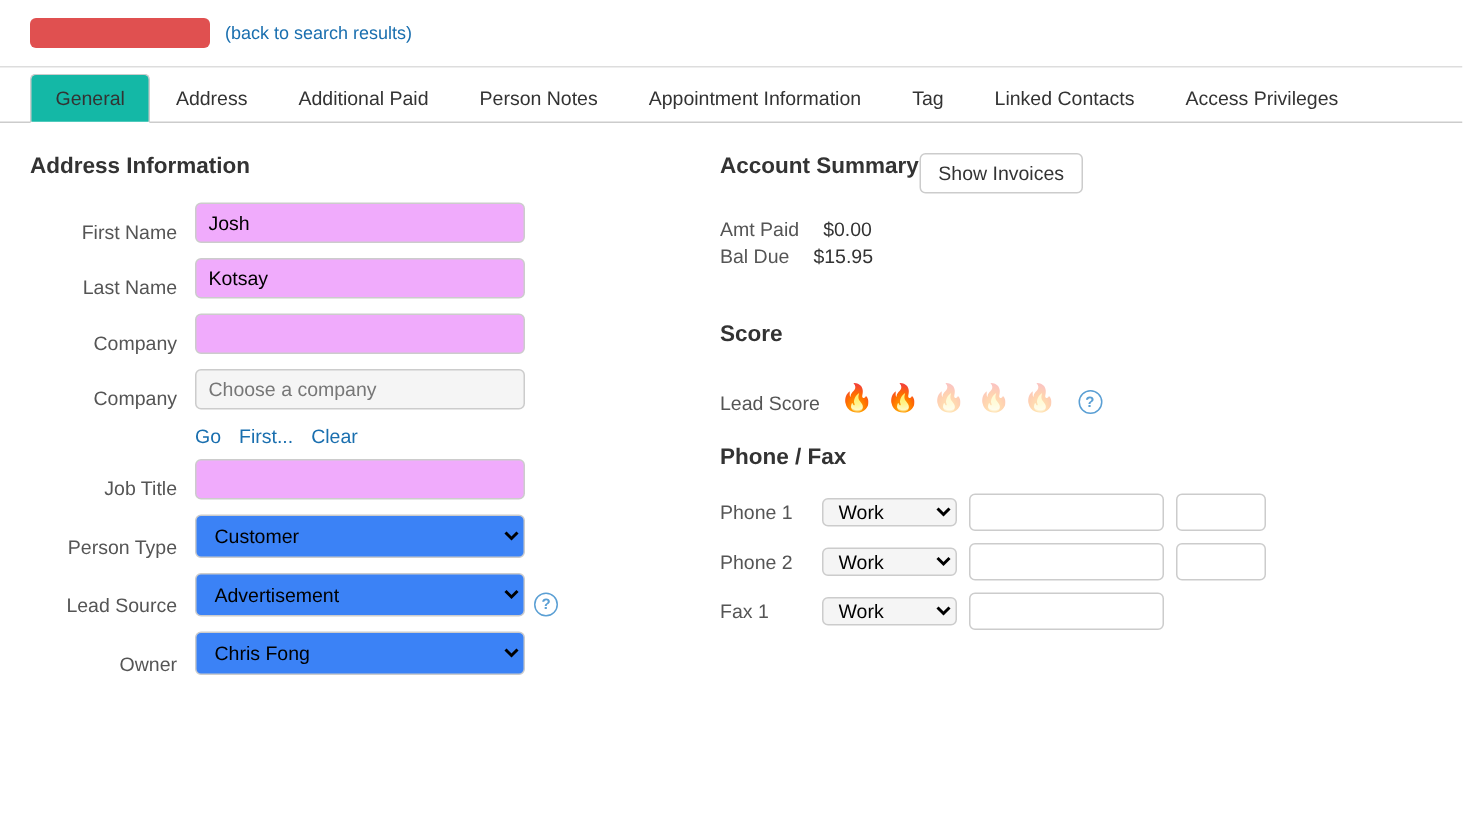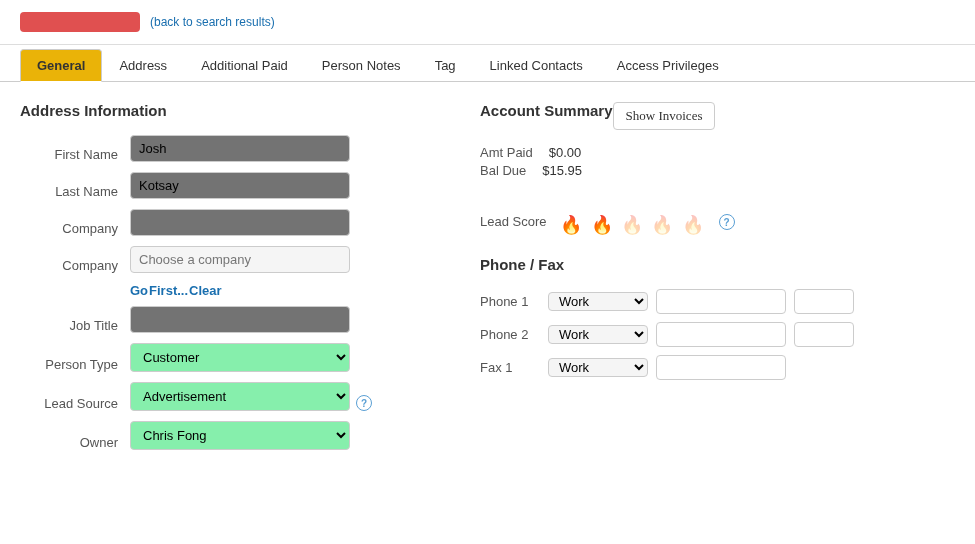--- a/index.html
+++ b/index.html
@@ -35,24 +35,24 @@
       padding: 8px 16px;
       cursor: pointer;
       font-size: 13px;
       color: #333;
       border: 1px solid transparent;
       border-bottom: none;
       margin-bottom: -1px;
       border-radius: 4px 4px 0 0;
     }
     .tab.active {
-      background: #eab308;
+      background: #14b8a6;
       border-color: #ccc;
       border-bottom: 1px solid #fff;
-      font-weight: 700;
+      font-weight: 400;
     }
 
     .main-content {
       display: flex;
       padding: 20px;
       gap: 40px;
     }
 
     .left-panel { flex: 0 0 420px; }
     .right-panel { flex: 1; }
@@ -75,50 +75,49 @@
       color: #555;
       font-size: 13px;
     }
     .form-input {
       flex: 1;
       max-width: 220px;
       padding: 5px 8px;
       border: 1px solid #ccc;
       border-radius: 4px;
       font-size: 13px;
-      background: #737373;
+      background: #f0abfc;
     }
     .form-select {
       flex: 1;
       max-width: 220px;
       padding: 5px 8px;
       border: 1px solid #ccc;
       border-radius: 4px;
       font-size: 13px;
-      background: #86efac;
+      background: #3b82f6;
       appearance: auto;
     }
     .company-chooser {
       flex: 1;
       max-width: 220px;
       padding: 5px 8px;
       border: 1px solid #ccc;
       border-radius: 4px;
       font-size: 13px;
       background: #f5f5f5;
       color: #777;
     }
 
     .company-links {
       margin-left: 110px;
       display: flex;
-      gap: 1px;
+      gap: 12px;
       margin-top: 2px;
       margin-bottom: 8px;
-      font-weight: bold;
     }
     .company-link {
       color: #1a6faf;
       cursor: pointer;
       font-size: 13px;
       text-decoration: none;
     }
 
     .help-icon {
       display: inline-flex;
@@ -143,39 +142,38 @@
       margin-bottom: 10px;
     }
     .show-invoices-btn {
       padding: 5px 12px;
       border: 1px solid #ccc;
       border-radius: 4px;
       background: #fff;
       font-size: 13px;
       cursor: pointer;
       color: #333;
-      font-family: Liberation Serif, serif;
     }
 
     .account-table {
       font-size: 13px;
       margin-bottom: 36px;
     }
     .account-row {
       display: flex;
       gap: 16px;
       margin-bottom: 3px;
     }
     .account-row-label { color: #555; }
     .account-row-value { color: #333; }
 
     .score-section { margin-bottom: 20px; }
     .lead-score-row {
       display: flex;
-      align-items: flex-start;
+      align-items: flex-end;
       gap: 8px;
       margin-top: 23px;
     }
     .lead-score-label { color: #555; font-size: 13px; margin-right: 6px; }
     .flame {
       font-size: 18px;
     }
     .flame.active { color: #e85c20; }
     .flame.inactive { color: #ccc; }
 
@@ -192,21 +190,21 @@
       color: #555;
       font-size: 13px;
       padding-right: 8px;
     }
     .phone-select {
       padding: 0 6px;
       border: 1px solid #ccc;
       border-radius: 4px;
       font-size: 13px;
       background: #f5f5f5;
-      width: 100px;
+      width: 90px;
     }
     .phone-input {
       padding: 4px 8px;
       border: 1px solid #ccc;
       border-radius: 4px;
       font-size: 13px;
       width: 130px;
       background: #fff;
     }
     .phone-ext-input {
@@ -224,20 +222,21 @@
 <div class="top-bar">
   <span class="redacted-name"></span>
   <a class="back-link">(back to search results)</a>
 </div>
 
 <div class="tabs-bar">
   <div class="tab active">General</div>
   <div class="tab">Address</div>
   <div class="tab">Additional Paid</div>
   <div class="tab">Person Notes</div>
+  <div class="tab">Appointment Information</div>
   <div class="tab">Tag</div>
   <div class="tab">Linked Contacts</div>
   <div class="tab">Access Privileges</div>
 </div>
 
 <div class="main-content">
 
   <div class="left-panel">
     <div class="section-title">Address Information</div>
 
@@ -317,20 +316,21 @@
           <span class="account-row-value">$0.00</span>
         </div>
         <div class="account-row">
           <span class="account-row-label">Bal Due</span>
           <span class="account-row-value">$15.95</span>
         </div>
       </div>
     </div>
 
     <div class="score-section">
+      <div class="section-title">Score</div>
       <div class="lead-score-row">
         <span class="lead-score-label">Lead Score</span>
         <span class="flame active">🔥</span>
         <span class="flame active">🔥</span>
         <span class="flame inactive" style="opacity:0.3;">🔥</span>
         <span class="flame inactive" style="opacity:0.3;">🔥</span>
         <span class="flame inactive" style="opacity:0.3;">🔥</span>
         <span class="help-icon">?</span>
       </div>
     </div>

